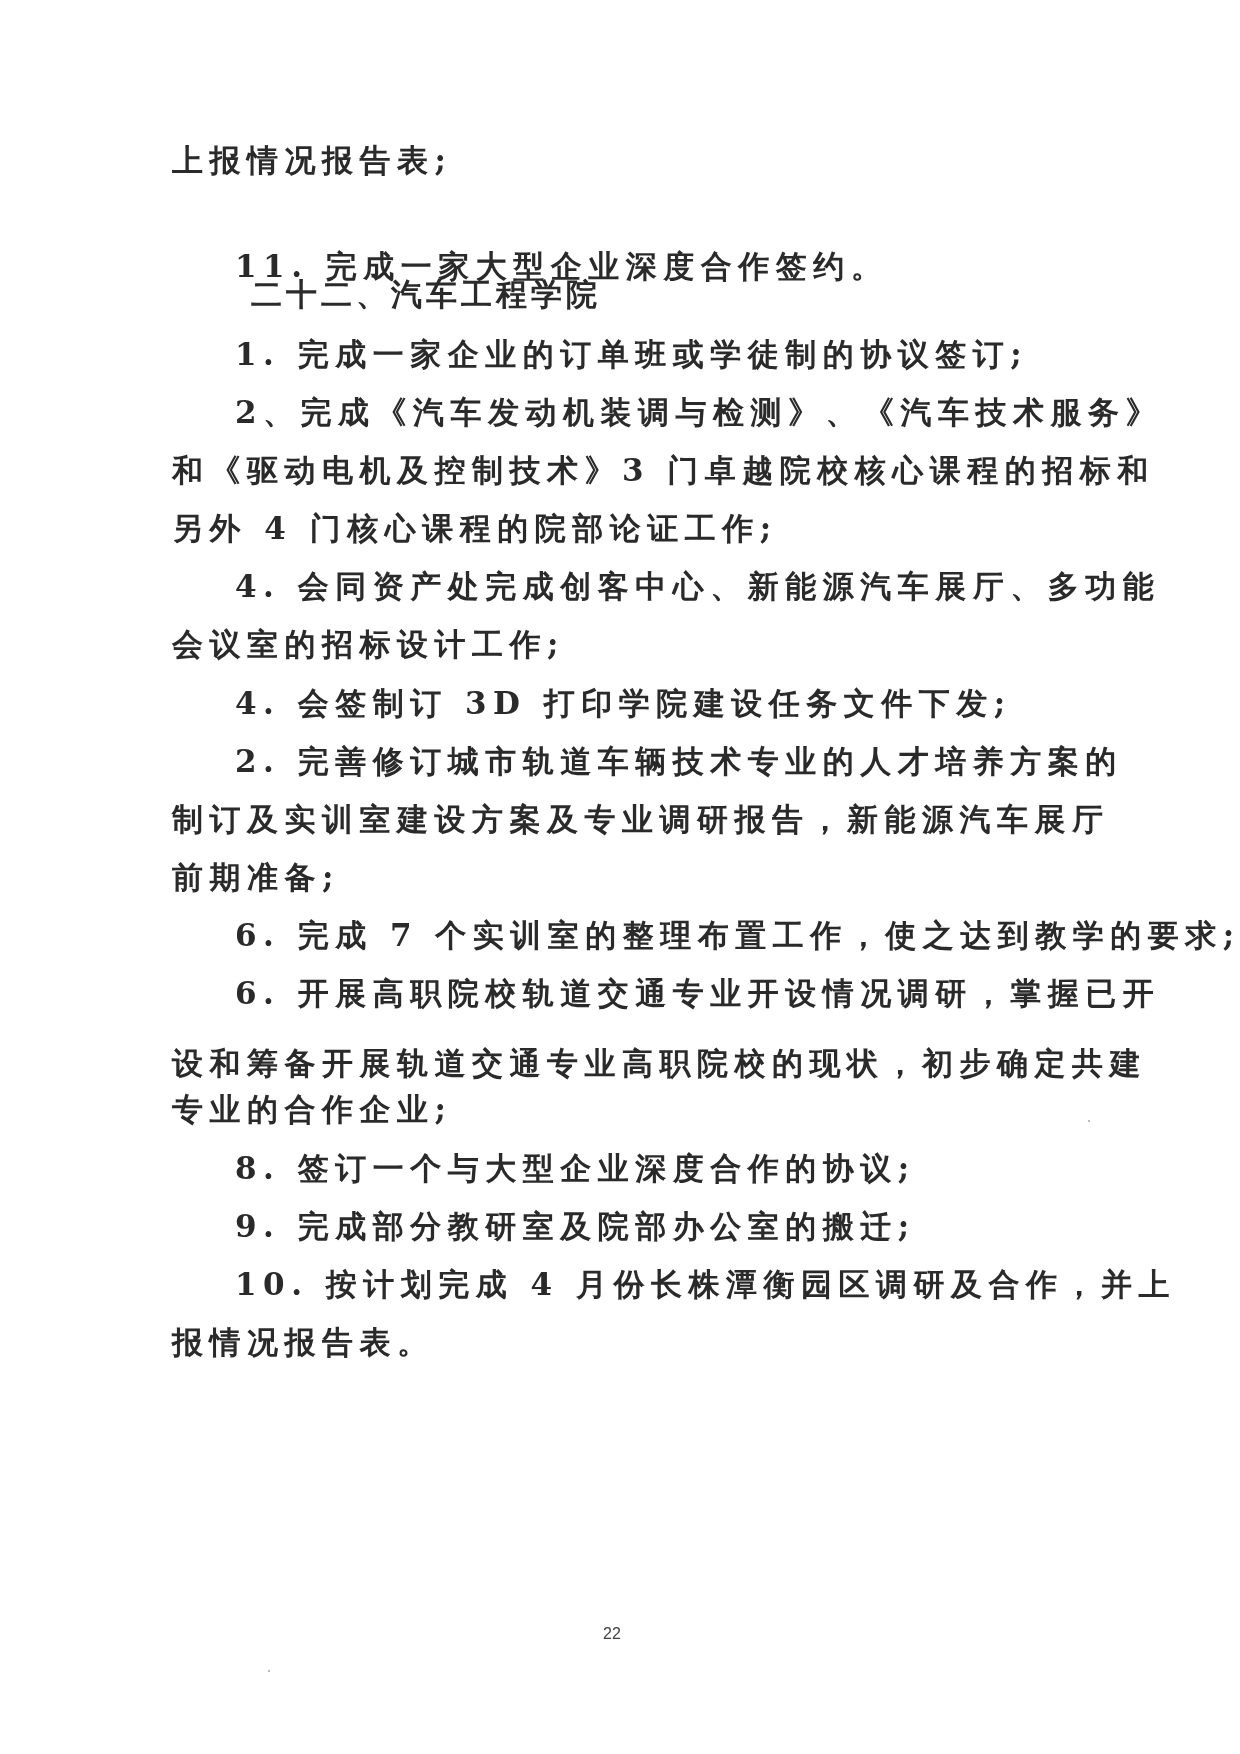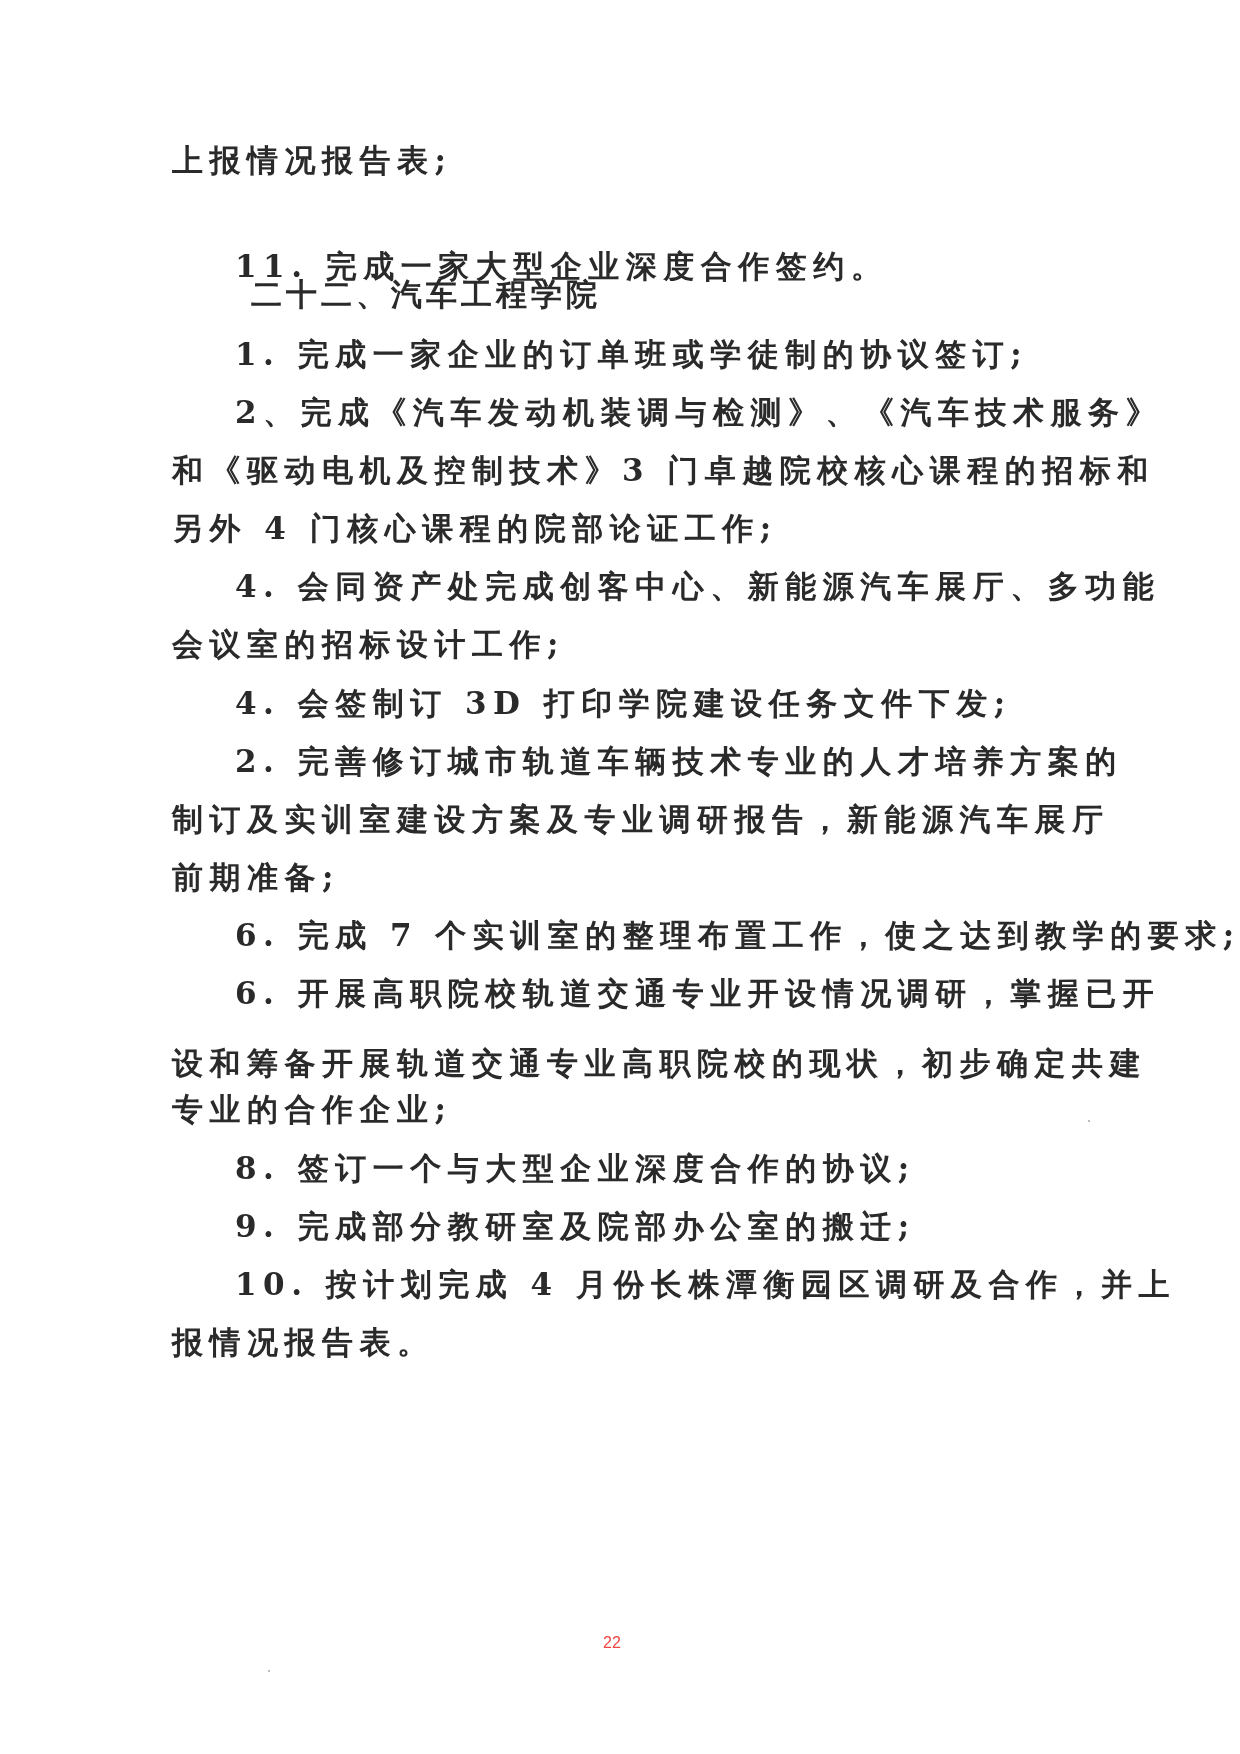--- a/index.html
+++ b/index.html
@@ -1,21 +1,21 @@
 <!DOCTYPE html>
 <html><head>
 <meta charset="utf-8">
 <style>
   html, body { margin: 0; padding: 0; background: #ffffff; }
   body { width: 1240px; height: 1754px; position: relative; overflow: hidden;
          font-family: "DejaVu Serif", "Liberation Serif", serif; color: #2a2a2a; }
   .line { position: absolute; font-size: 31px; letter-spacing: 6.5px; white-space: nowrap; line-height: 40px; font-weight: bold; }
   .heading { font-family: "DejaVu Sans", "Liberation Sans", sans-serif; font-weight: bold; letter-spacing: 4px; }
   .page-number { position: absolute; left: 603px; top: 1625px; font-size: 16px;
-                 font-family: "Liberation Sans", sans-serif; color: #ef4444; margin-top: 9px; }
+                 font-family: "Liberation Sans", sans-serif; color: #404040; }
   .speck { position: absolute; width: 2px; height: 2px; background: #bbb; }
 </style>
 </head>
 <body>
 
 <div>
   <div class="line" style="left:172px; top:140px;">上报情况报告表;</div>
   <div class="line" style="left:235px; top:200px;margin-top:46px;">11. 完成一家大型企业深度合作签约。</div>
 
   <div class="line heading" style="left:251px; top:274px;text-align:right;">二十二、汽车工程学院</div>

